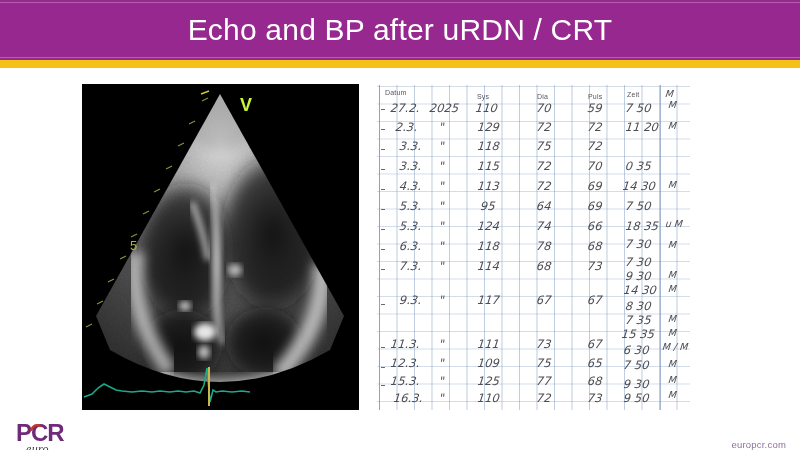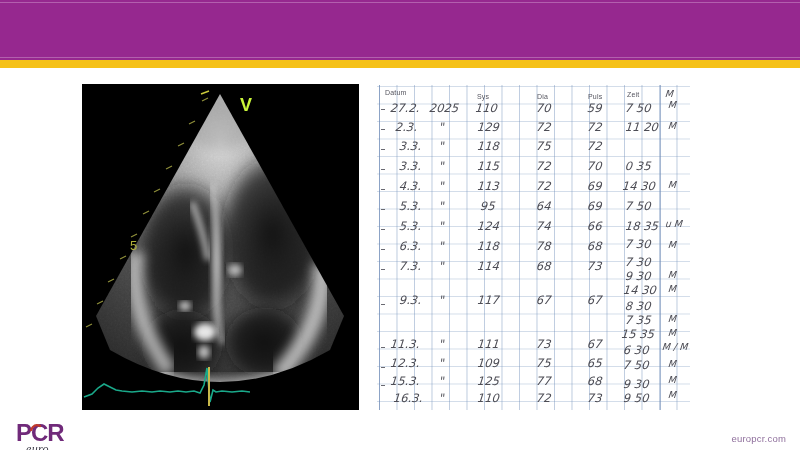--- a/index.html
+++ b/index.html
@@ -144,32 +144,33 @@
     margin-top: 33px;
   }
   .logo-pcr {
     position: absolute;
     left: 0; top: 11px;
     width: 78px; height: 25px;
   }
   .footer-url {
     position: absolute;
     right: 14px;
-    bottom: 6px;
+    bottom: 0;
     font-size: 9.5px;
     color: #8f6f9c;
     letter-spacing: 0.2px;
   }
 </style>
 </head>
 <body>
 
 <div class="title-bar">
   <div class="edge-line top"></div>
   <div class="edge-line bottom"></div>
+  <div class="title-text">Echo and BP after uRDN / CRT</div>
 </div>
 <div class="gold-bar"></div>
 
 <div class="echo-wrap">
   <svg class="echo-svg" viewBox="0 0 277 326" preserveAspectRatio="none">
     <defs>
       <clipPath id="sectorClip">
         <path d="M138 10 L262 232 L248 266 Q138 330 28 266 L14 232 Z"></path>
       </clipPath>
       <radialGradient id="tissue" cx="50%" cy="18%" r="105%">

